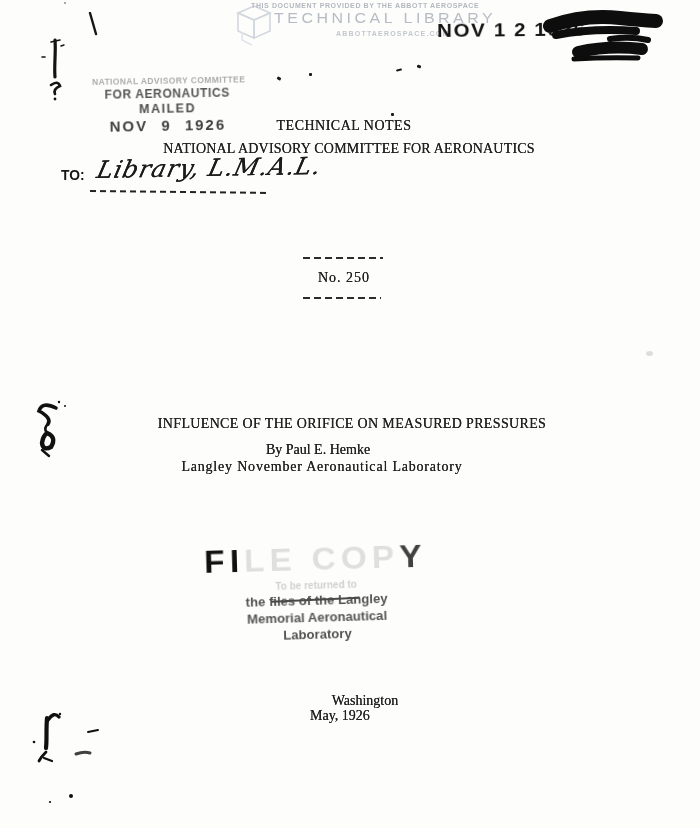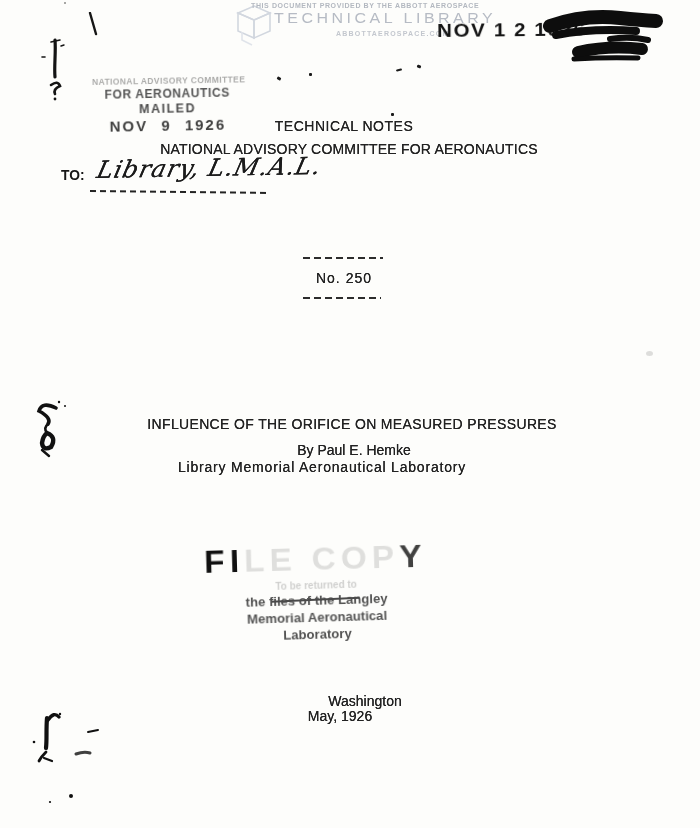--- a/index.html
+++ b/index.html
@@ -5,21 +5,21 @@
   html,body{margin:0;padding:0;background:#e8e8e6;}
   #scan-page{
     position:relative;width:700px;height:828px;margin:0 auto;
     background:#fdfdfb;overflow:hidden;
     font-family:"Liberation Sans",sans-serif;
   }
   .abs{position:absolute;white-space:nowrap;}
   .ctr{transform:translateX(-50%);}
   
   .tw{
-    font-family:Liberation Sans, sans-serif;
+    font-family:Liberation Serif, serif;
     color:#222;text-shadow:0 0 .45px #222;font-size:14px;
   }
   
   .hdr-small{color:#b3b8c0;font-size:7px;letter-spacing:.6px;font-weight:700;}
   .hdr-big{color:#b6bbc4;font-size:16px;letter-spacing:3.5px;font-weight:400;transform:scaleY(.96);}
   .hdr-url{color:#c3c7ce;font-size:7px;letter-spacing:1.2px;font-weight:700;}
   
   .stamp{font-family:"Liberation Sans",sans-serif;font-weight:700;color:#262626;}
   .received{font-size:19px;letter-spacing:1.5px;transform:rotate(-.6deg) scaleX(1.08);transform-origin:left top;filter:blur(.2px);color:#141414;}
   .mailed{width:150px;text-align:center;transform:rotate(-1deg);transform-origin:left top;filter:blur(.35px);}
@@ -91,22 +91,22 @@
 
   <div class="abs to-label" style="left:60px;top:166px;">TO:</div>
   <div class="abs handwriting" style="left:94px;top:156px;">Library, L.M.A.L.</div>
   <div class="abs dash-under" style="left:90px;top:191px;width:178px;"></div>
 
   <div class="abs dash-rule" style="left:303px;top:257px;width:80px;"></div>
   <div class="abs ctr tw" style="left:344px;top:270px;letter-spacing:1px;">No. 250</div>
   <div class="abs dash-rule" style="left:303px;top:297px;width:78px;"></div>
 
   <div class="abs ctr tw" style="left:352px;top:416px;letter-spacing:.35px;">INFLUENCE OF THE ORIFICE ON MEASURED PRESSURES</div>
-  <div class="abs ctr tw" style="left:354px;top:442px;">By Paul E. Hemke</div>
-  <div class="abs ctr tw" style="left:322px;top:459px;letter-spacing:.8px;">Library Memorial Aeronautical Laboratory</div>
+  <div class="abs ctr tw" style="left:318px;top:442px;">By Paul E. Hemke</div>
+  <div class="abs ctr tw" style="left:322px;top:459px;letter-spacing:.8px;">Langley November Aeronautical Laboratory</div>
 
   <div class="abs file-copy" style="left:200px;top:544px;">
     <div class="fc-big"><span>FI</span><span class="fade-mid">LE COP</span><span class="fade-end">Y</span></div>
     <div class="fc-faint">To be returned to</div>
     <div class="fc-line">the files of the Langley</div>
     <div class="fc-line">Memorial Aeronautical</div>
     <div class="fc-line">Laboratory</div>
     <div style="position:absolute;left:70px;top:58px;width:88px;height:1.5px;background:#4a4a4a;transform:rotate(-1deg);"></div>
   </div>
 

